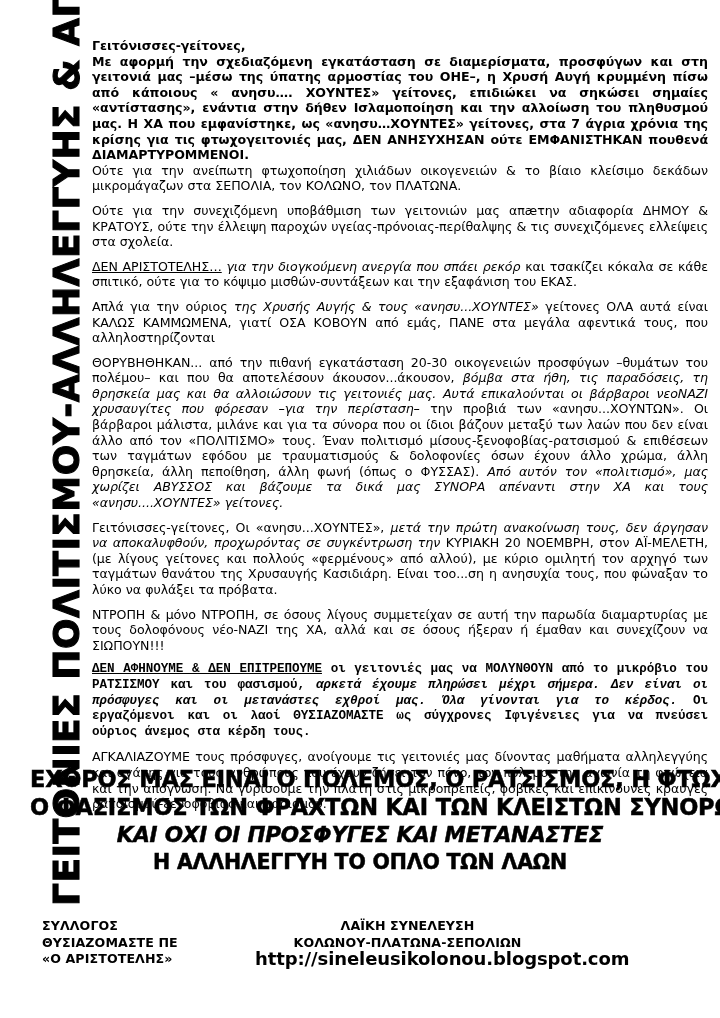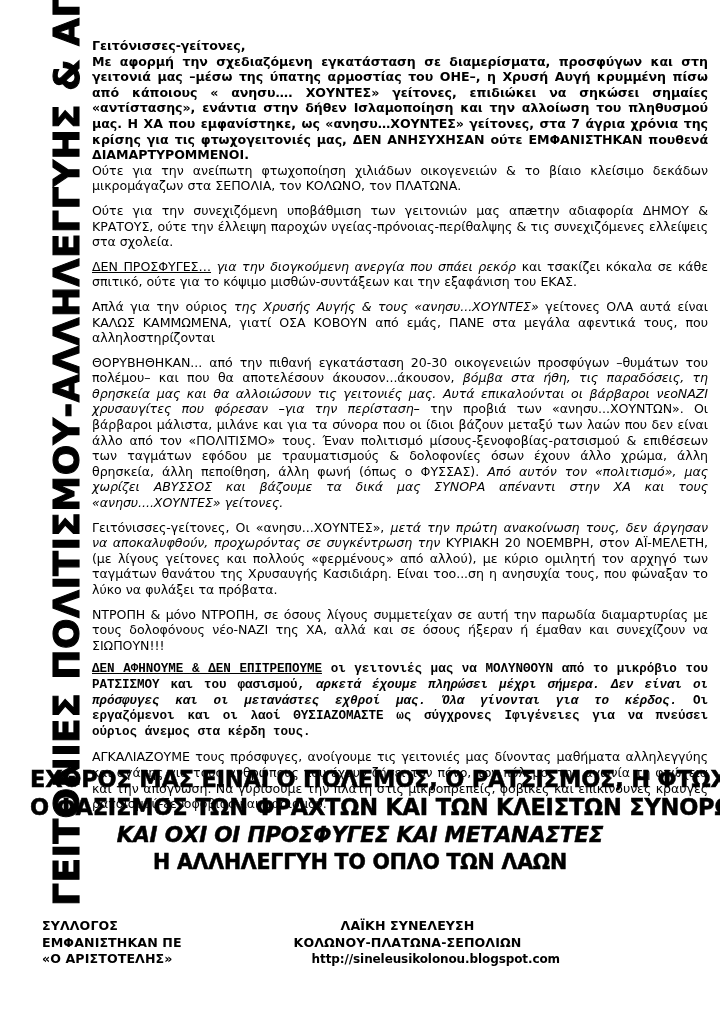--- a/index.html
+++ b/index.html
@@ -104,21 +104,21 @@
     left: 255px;
     top: 13px;
     width: 305px;
     text-align: center;
     font-weight: 700;
     font-size: 12.6px;
     line-height: 16.5px;
     letter-spacing: 0.1px;
   }
   #footer-center .url {
-    font-size: 12px;
+    font-size: 18px;
     letter-spacing: -0.1px;
     text-align: right;
   }
 </style>
 </head>
 <body>
 
 <div id="vertical-banner">
   <div class="vtext">ΓΕΙΤΟΝΙΕΣ ΠΟΛΙΤΙΣΜΟΥ-ΑΛΛΗΛΕΓΓΥΗΣ &amp; ΑΓΩΝΑ</div>
 </div>
@@ -127,21 +127,21 @@
 
   <p class="para tight">
     <span>Γειτόνισσες-γείτονες,</span><br>
     <span>Με αφορμή την σχεδιαζόμενη εγκατάσταση σε διαμερίσματα, προσφύγων και στη γειτονιά μας –μέσω της ύπατης αρμοστίας του ΟΗΕ–, η Χρυσή Αυγή κρυμμένη πίσω από κάποιους « ανησυ…. ΧΟΥΝΤΕΣ» γείτονες, επιδιώκει να σηκώσει σημαίες «αντίστασης», ενάντια στην δήθεν Ισλαμοποίηση και την αλλοίωση του πληθυσμού μας. Η ΧΑ που εμφανίστηκε, ως «ανησυ…ΧΟΥΝΤΕΣ» γείτονες, στα 7 άγρια χρόνια της κρίσης για τις φτωχογειτονιές μας, ΔΕΝ ΑΝΗΣΥΧΗΣΑΝ ούτε ΕΜΦΑΝΙΣΤΗΚΑΝ πουθενά ΔΙΑΜΑΡΤΥΡΟΜΜΕΝΟΙ.</span>
   </p>
 
   <p class="para">Ούτε για την ανείπωτη φτωχοποίηση χιλιάδων οικογενειών &amp; το βίαιο κλείσιμο δεκάδων μικρομάγαζων στα ΣΕΠΟΛΙΑ, τον ΚΟΛΩΝΟ, τον ΠΛΑΤΩΝΑ.</p>
 
   <p class="para">Ούτε για την συνεχιζόμενη υποβάθμιση των γειτονιών μας απæτην αδιαφορία ΔΗΜΟΥ &amp; ΚΡΑΤΟΥΣ, ούτε την έλλειψη παροχών υγείας-πρόνοιας-περίθαλψης &amp; τις συνεχιζόμενες ελλείψεις στα σχολεία.</p>
 
-  <p class="para"><span class="u">ΔΕΝ ΠΡΟΣΦΥΓΕΣ…</span><span class="i"> για την διογκούμενη ανεργία που σπάει ρεκόρ </span><span>και τσακίζει κόκαλα σε κάθε σπιτικό, ούτε για το κόψιμο μισθών-συντάξεων και την εξαφάνιση του ΕΚΑΣ.</span></p>
+  <p class="para"><span class="u">ΔΕΝ ΑΡΙΣΤΟΤΕΛΗΣ…</span><span class="i"> για την διογκούμενη ανεργία που σπάει ρεκόρ </span><span>και τσακίζει κόκαλα σε κάθε σπιτικό, ούτε για το κόψιμο μισθών-συντάξεων και την εξαφάνιση του ΕΚΑΣ.</span></p>
 
   <p class="para"><span>Απλά για την ούριος </span><span class="i">της Χρυσής Αυγής &amp; τους «ανησυ...ΧΟΥΝΤΕΣ» </span><span>γείτονες ΟΛΑ αυτά είναι ΚΑΛΩΣ ΚΑΜΜΩΜΕΝΑ, γιατί ΟΣΑ ΚΟΒΟΥΝ από εμάς, ΠΑΝΕ στα μεγάλα αφεντικά τους, που αλληλοστηρίζονται</span></p>
 
   <p class="para"><span>ΘΟΡΥΒΗΘΗΚΑΝ... από την πιθανή εγκατάσταση 20-30 οικογενειών προσφύγων –θυμάτων του πολέμου– και που θα αποτελέσουν άκουσον...άκουσον, </span><span class="i">βόμβα στα ήθη, τις παραδόσεις, τη θρησκεία μας και θα αλλοιώσουν τις γειτονιές μας. Αυτά επικαλούνται οι βάρβαροι νεοΝΑΖΙ χρυσαυγίτες που φόρεσαν –για την περίσταση– </span><span>την προβιά των «ανησυ...ΧΟΥΝΤΩΝ». Οι βάρβαροι μάλιστα, μιλάνε και για τα σύνορα που οι ίδιοι βάζουν μεταξύ των λαών που δεν είναι άλλο από τον «ΠΟΛΙΤΙΣΜΟ» τους. Έναν πολιτισμό μίσους-ξενοφοβίας-ρατσισμού &amp; επιθέσεων των ταγμάτων εφόδου με τραυματισμούς &amp; δολοφονίες όσων έχουν άλλο χρώμα, άλλη θρησκεία, άλλη πεποίθηση, άλλη φωνή (όπως ο ΦΥΣΣΑΣ). </span><span class="i">Από αυτόν τον «πολιτισμό», μας χωρίζει ΑΒΥΣΣΟΣ και βάζουμε τα δικά μας ΣΥΝΟΡΑ απέναντι στην ΧΑ και τους «ανησυ....ΧΟΥΝΤΕΣ» γείτονες.</span></p>
 
   <p class="para"><span>Γειτόνισσες-γείτονες, Οι «ανησυ...ΧΟΥΝΤΕΣ», </span><span class="i">μετά την πρώτη ανακοίνωση τους, δεν άργησαν να αποκαλυφθούν, προχωρόντας σε συγκέντρωση την </span><span>ΚΥΡΙΑΚΗ 20 ΝΟΕΜΒΡΗ, στον ΑΪ-ΜΕΛΕΤΗ, (με λίγους γείτονες και πολλούς «φερμένους» από αλλού), με κύριο ομιλητή τον αρχηγό των ταγμάτων θανάτου της Χρυσαυγής Κασιδιάρη. Είναι τοο...ση η ανησυχία τους, που φώναξαν το λύκο να φυλάξει τα πρόβατα.</span></p>
 
   <p class="para">ΝΤΡΟΠΗ &amp; μόνο ΝΤΡΟΠΗ, σε όσους λίγους συμμετείχαν σε αυτή την παρωδία διαμαρτυρίας με τους δολοφόνους νέο-ΝΑΖΙ της ΧΑ, αλλά και σε όσους ήξεραν ή έμαθαν και συνεχίζουν να ΣΙΩΠΟΥΝ!!!</p>
 
   <p class="para bold"><span class="u">ΔΕΝ ΑΦΗΝΟΥΜΕ &amp; ΔΕΝ ΕΠΙΤΡΕΠΟΥΜΕ</span><span> οι γειτονιές μας να ΜΟΛΥΝΘΟΥΝ από το μικρόβιο του ΡΑΤΣΙΣΜΟΥ και του φασισμού, </span><span class="i">αρκετά έχουμε πληρώσει μέχρι σήμερα. Δεν είναι οι πρόσφυγες και οι μετανάστες εχθροί μας. Όλα γίνονται για το κέρδος. </span><span>Οι εργαζόμενοι και οι λαοί ΘΥΣΙΑΖΟΜΑΣΤΕ ως σύγχρονες Ιφιγένειες για να πνεύσει ούριος άνεμος στα κέρδη τους.</span></p>
@@ -154,21 +154,21 @@
   <div class="sline s1">ΕΧΘΡΟΣ ΜΑΣ ΕΙΝΑΙ Ο ΠΟΛΕΜΟΣ, Ο ΡΑΤΣΙΣΜΟΣ, Η ΦΤΩΧΕΙΑ,</div>
   <div class="sline s2">Ο ΦΑΣΙΣΜΟΣ ΤΩΝ ΦΡΑΧΤΩΝ ΚΑΙ ΤΩΝ ΚΛΕΙΣΤΩΝ ΣΥΝΟΡΩΝ</div>
   <div class="sline s3">ΚΑΙ ΟΧΙ ΟΙ ΠΡΟΣΦΥΓΕΣ ΚΑΙ ΜΕΤΑΝΑΣΤΕΣ</div>
   <div class="sline s4">Η ΑΛΛΗΛΕΓΓΥΗ ΤΟ ΟΠΛΟ ΤΩΝ ΛΑΩΝ</div>
 </div>
 
 <div id="footer">
 
   <div id="footer-left">
     <div>ΣΥΛΛΟΓΟΣ</div>
-    <div>ΕΜΦΑΝΙΣΤΗΚΑΝ ΠΕ</div>
+    <div>ΘΥΣΙΑΖΟΜΑΣΤΕ ΠΕ</div>
     <div>«Ο ΑΡΙΣΤΟΤΕΛΗΣ»</div>
   </div>
 
   <div id="footer-center">
     <div>ΛΑΪΚΗ ΣΥΝΕΛΕΥΣΗ</div>
     <div>ΚΟΛΩΝΟΥ-ΠΛΑΤΩΝΑ-ΣΕΠΟΛΙΩΝ</div>
     <div class="url">http://sineleusikolonou.blogspot.com</div>
   </div>
 
 </div>

